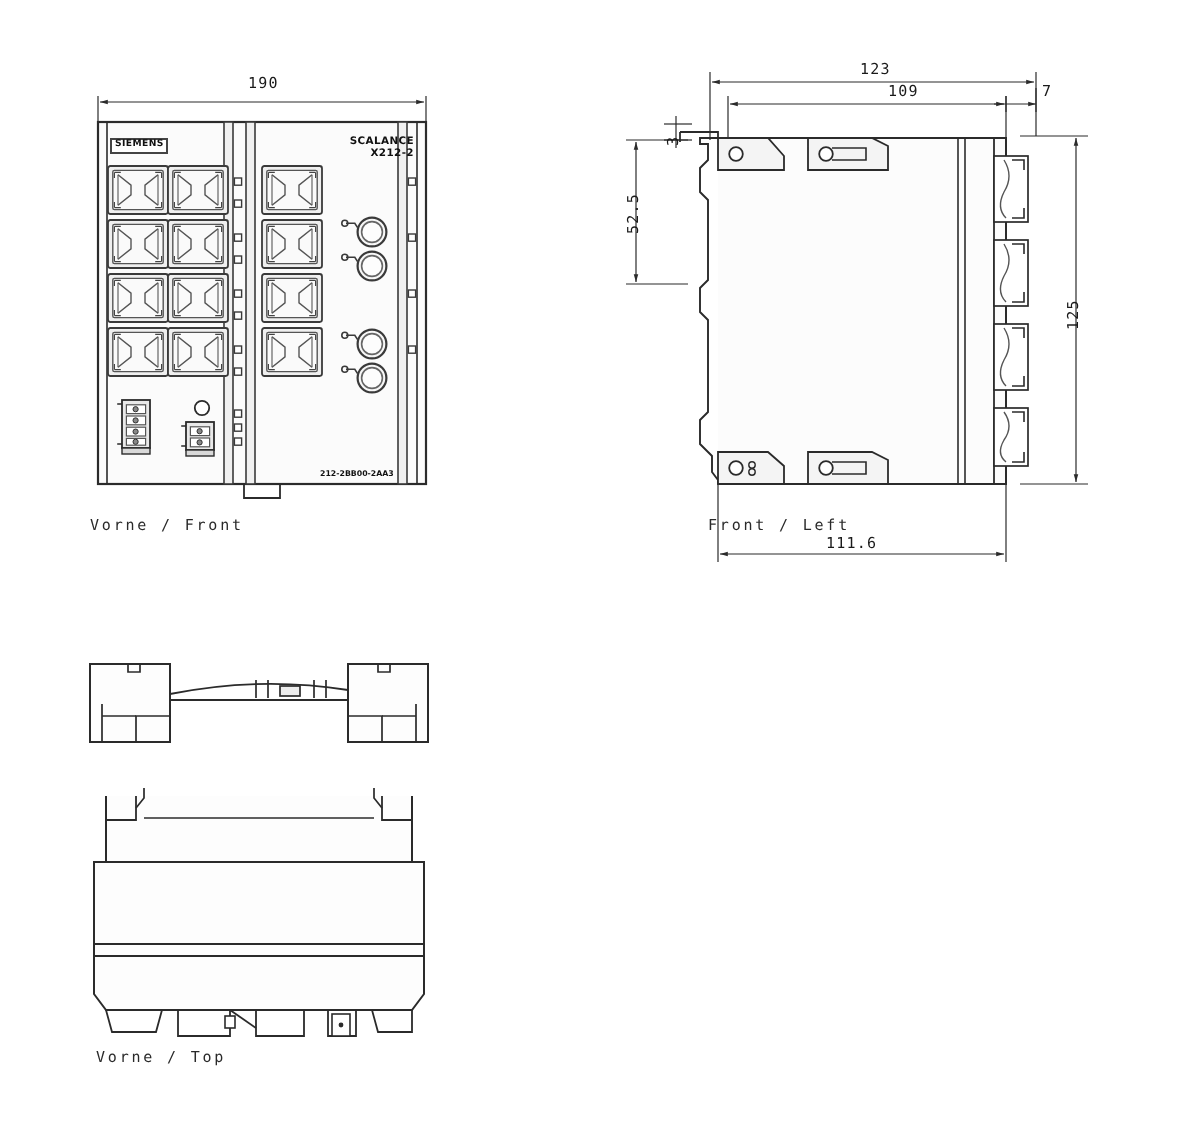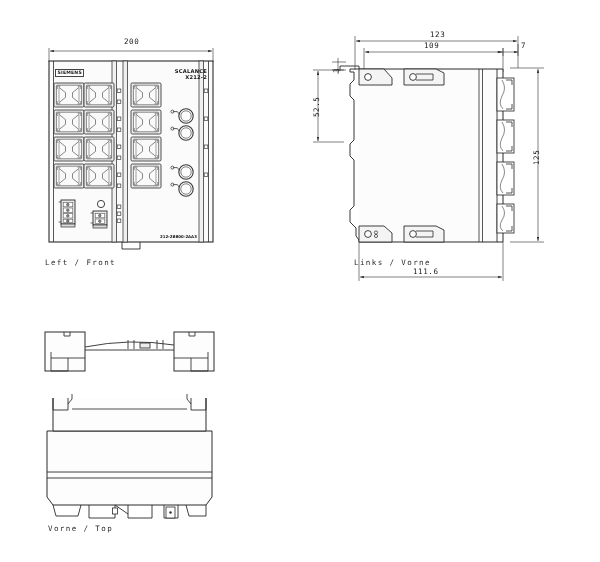--- a/index.html
+++ b/index.html
@@ -334,36 +334,36 @@
       <path d="M164,505 L164,518 L178,518 L178,505" fill="none" stroke="#2b2b2b" stroke-width="0.9"></path>
       <path d="M186,505 L189,516 L206,516 L206,505" fill="none" stroke="#2b2b2b" stroke-width="0.9"></path>
       <path d="M115,505 L128,514" fill="none" stroke="#2b2b2b" stroke-width="0.9"></path>
       <rect x="112.5" y="508" width="5" height="6" fill="#fff" stroke="#2b2b2b" stroke-width="0.8"></rect>
       <rect x="166" y="507" width="9" height="11" fill="#fff" stroke="#2b2b2b" stroke-width="0.8"></rect>
       <circle cx="170.5" cy="512.5" r="1.2" fill="#2b2b2b"></circle>
     </g>
   </g>
 </svg>
 
-<div class="dimtext" style="left:124px;top:38px;">200</div>
+<div class="dimtext" style="left:124px;top:38px;">190</div>
 
 <div class="siemenslogo" style="left:55px;top:69px;">SIEMENS</div>
 
 <div class="brandtext" style="left:157px;top:68px;width:50px;">SCALANCE</div>
 <div class="brandtext" style="left:157px;top:74px;width:50px;">X212-2</div>
 
 <div class="partno" style="left:160px;top:235px;">212-2BB00-2AA3</div>
 
-<div class="viewlabel" style="left:45px;top:259px;">Left / Front</div>
+<div class="viewlabel" style="left:45px;top:259px;">Vorne / Front</div>
 
 <div class="dimtext" style="left:430px;top:31px;">123</div>
-<div class="dimtext" style="left:424px;top:42px;">109</div>
+<div class="dimtext" style="left:444px;top:42px;">109</div>
 <div class="dimtext" style="left:521px;top:42px;">7</div>
 
 <div class="dimtext rot" style="left:333px;top:73px;">3</div>
 <div class="dimtext rot" style="left:313px;top:117px;">52.5</div>
 <div class="dimtext rot" style="left:533px;top:165px;">125</div>
 
 <div class="dimtext" style="left:413px;top:268px;text-align:right;">111.6</div>
 
-<div class="viewlabel" style="left:354px;top:259px;">Links / Vorne</div>
+<div class="viewlabel" style="left:354px;top:259px;">Front / Left</div>
 
 <div class="viewlabel" style="left:48px;top:525px;">Vorne / Top</div>
 
 </body></html>

